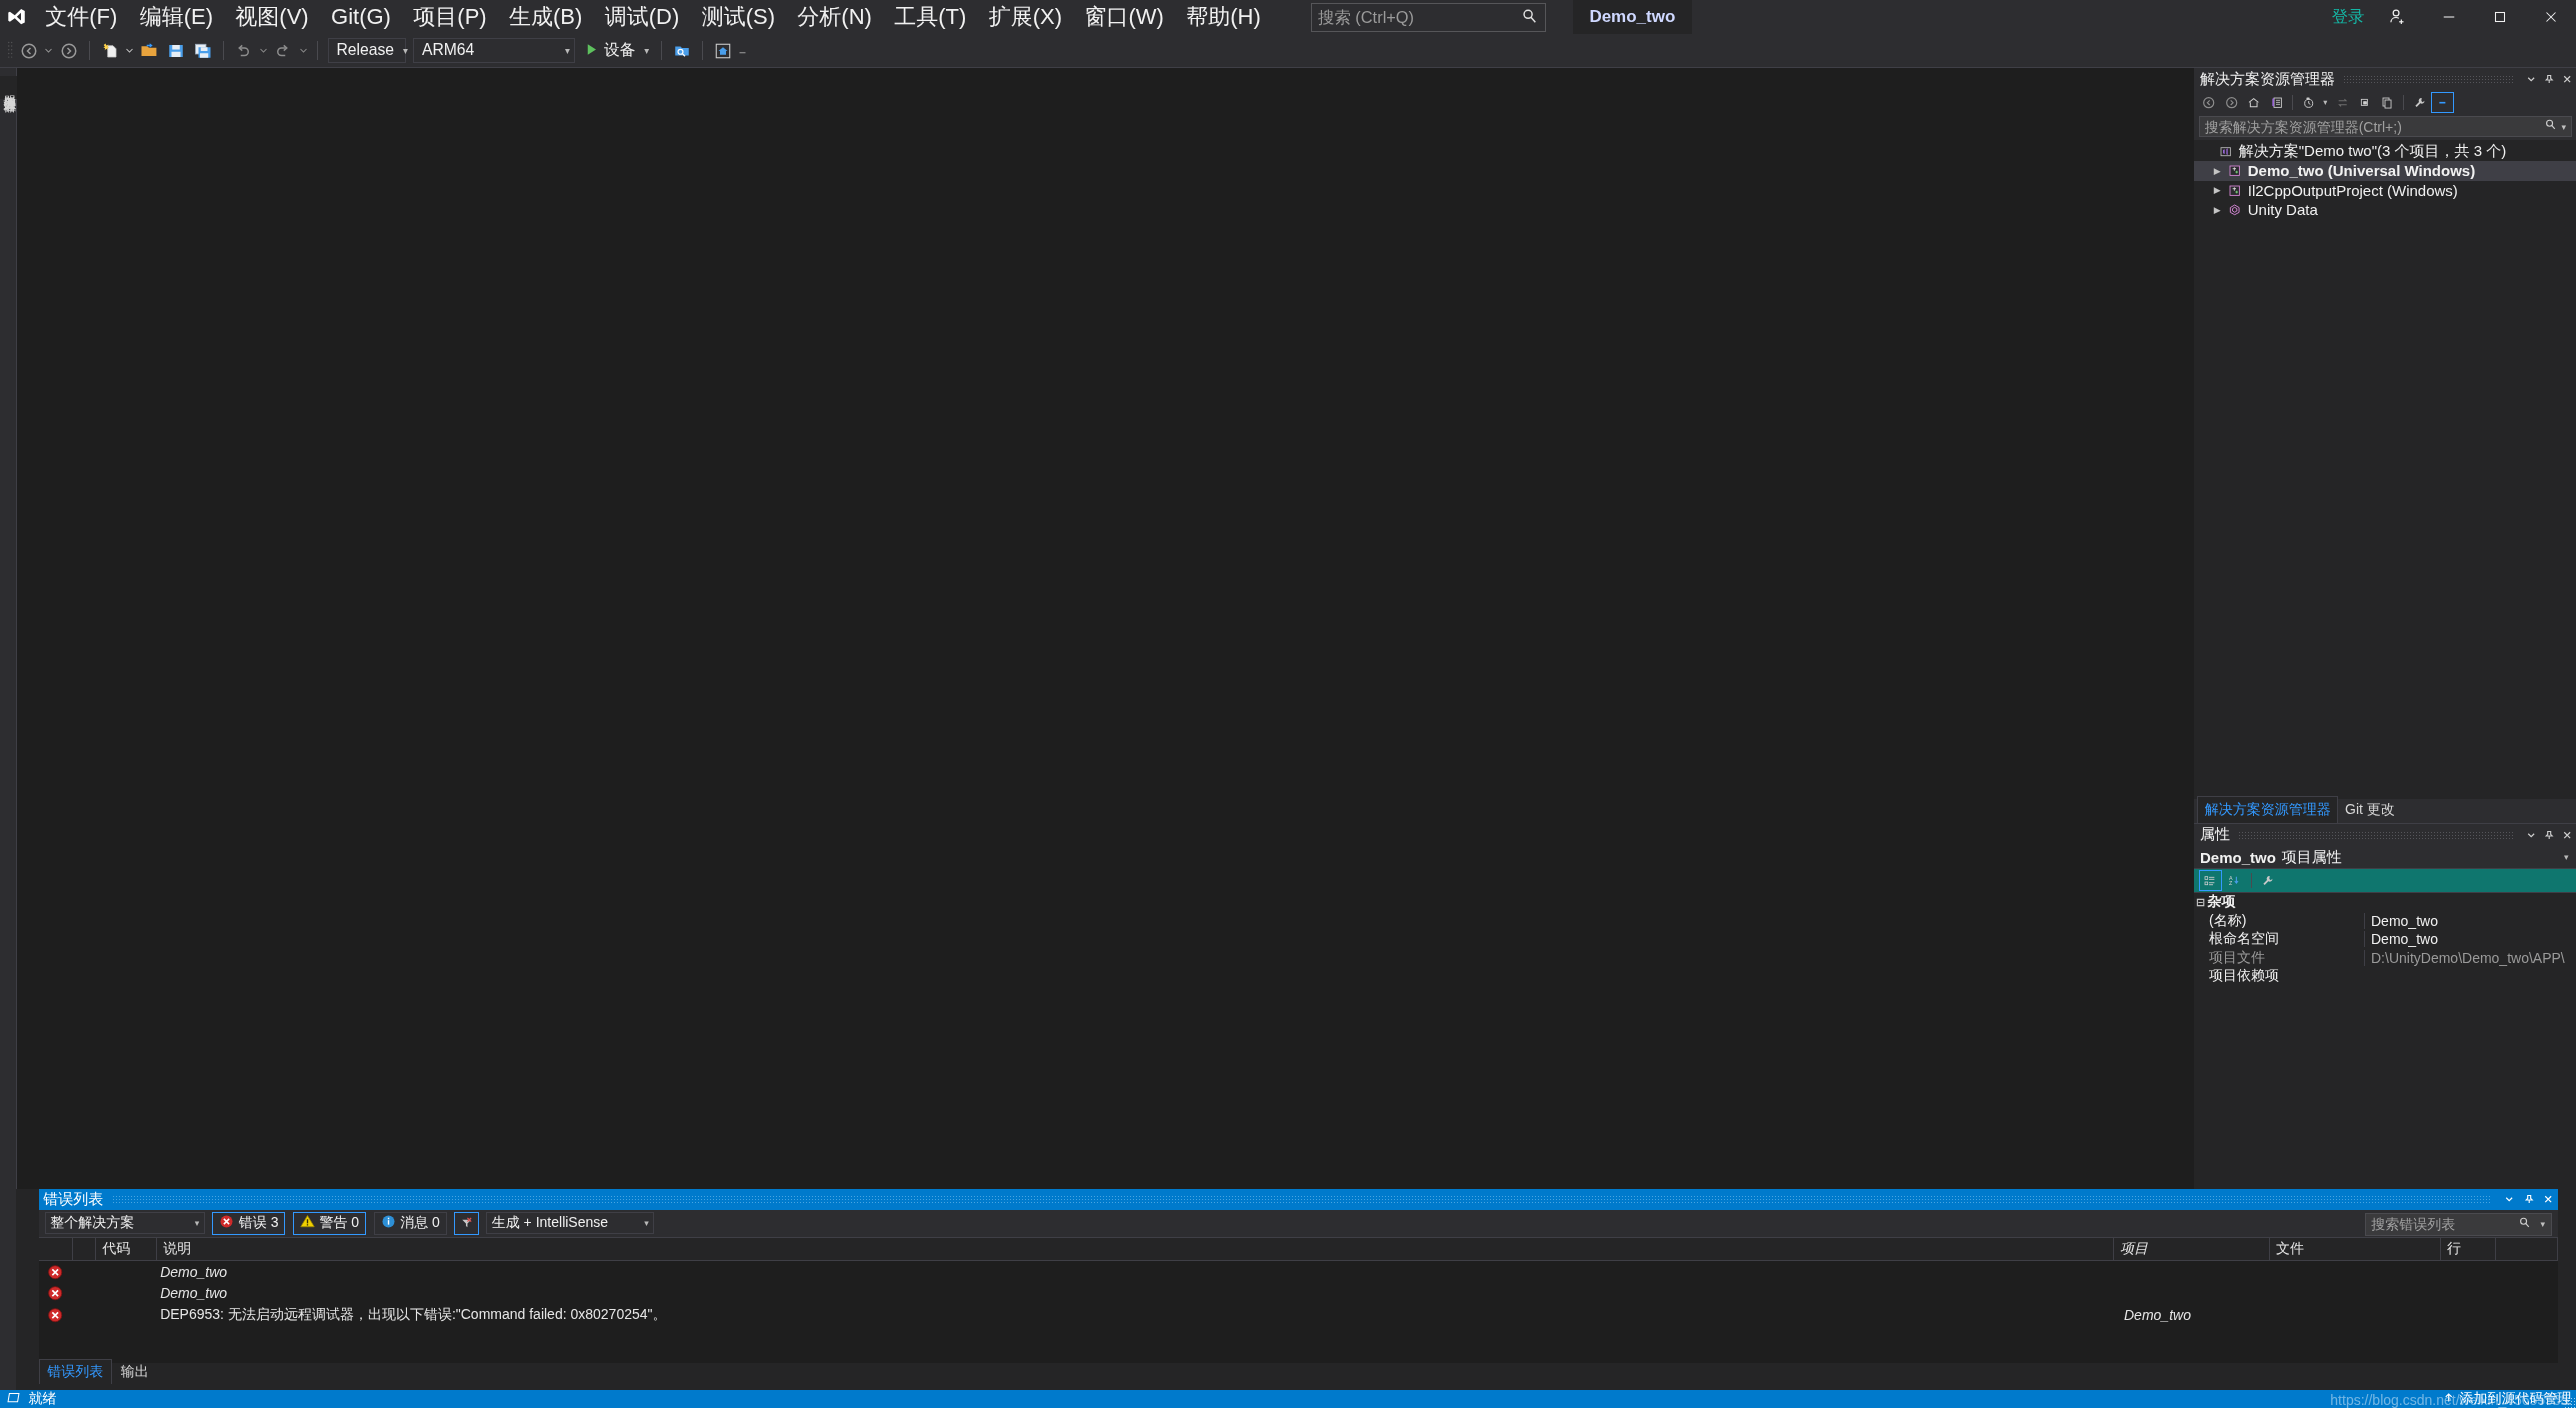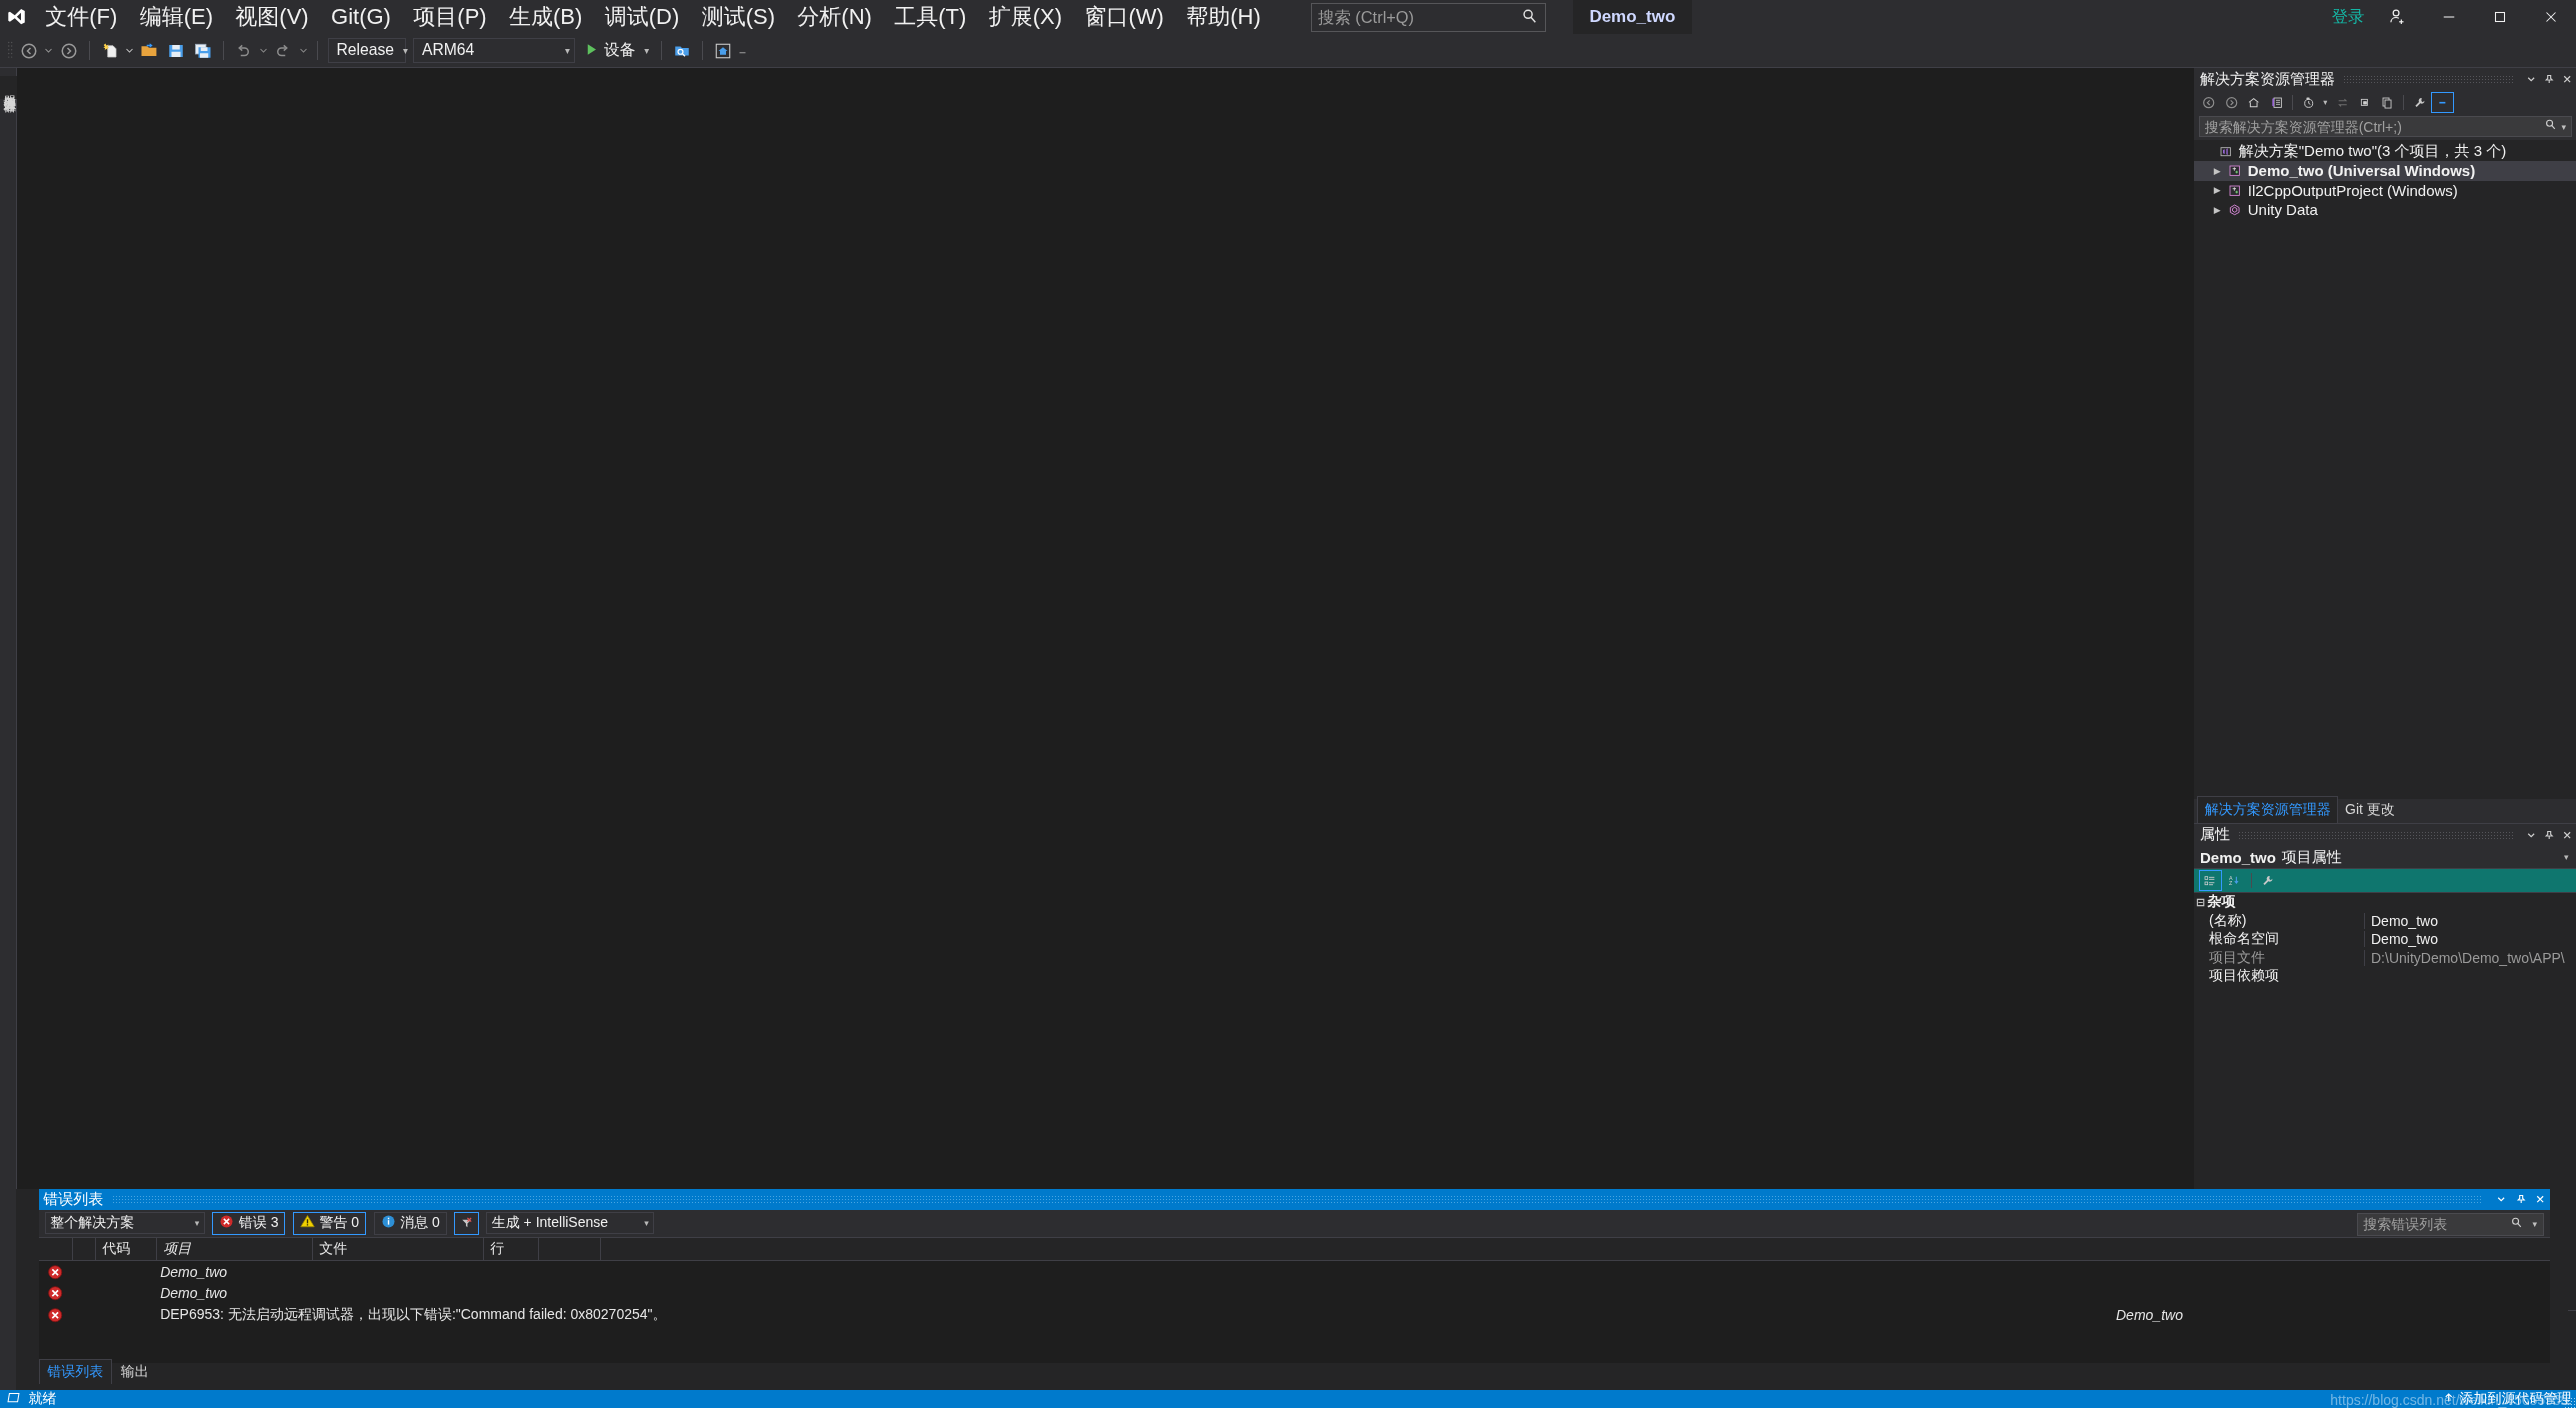--- a/index.html
+++ b/index.html
@@ -100,21 +100,21 @@
     background: #252526;
     letter-spacing: 0.7px;
     cursor: default;
   }
 
   .center { flex: 1 1 auto; background: #1e1e1e; position: relative; display: flex; flex-direction: column; min-width:0; }
   .editor-empty { flex: 1 1 auto; background: #1e1e1e; }
 
   
   .errdock {
-    position: absolute; left: 16.4px; right: 8px; bottom: 0;
+    position: absolute; left: 16.4px; right: 0; bottom: 0;
     height: 201px;
     background: #252526;
     display: flex; flex-direction: column;
     z-index: 5;
   }
   .errdock-inner { position:absolute; left: 22.4px; right: 18px; top: 0; bottom: 27px; display:flex; flex-direction:column; }
   .errdock-title {
     height: 21px; flex: 0 0 21px; background: #007acc;
     display: flex; align-items: center; padding-left: 4.5px;
     color: #ffffff; font-size: 15px;
@@ -563,20 +563,21 @@
             </span>
             <span style="position:absolute;right:6px;color:#c0c0c0;font-size:9px">▾</span>
           </div>
         </div>
 
         <div class="errgrid">
           <div class="errhead">
             <div class="hc col-icon"></div>
             <div class="hc col-x"></div>
             <div class="hc col-code">代码</div>
+            <div class="hc col-desc">说明</div>
             <div class="hc col-proj">项目</div>
             <div class="hc col-file">文件</div>
             <div class="hc col-line">行</div>
             <div class="hc col-tail"></div>
           </div>
 
           <div class="errrow">
             <div class="c col-icon">
               <svg width="16.4" height="16.4" viewBox="0 0 20 20">
                   <circle cx="10" cy="10" r="8" fill="#cf2a2a" stroke="#7e1212" stroke-width="1"></circle>

